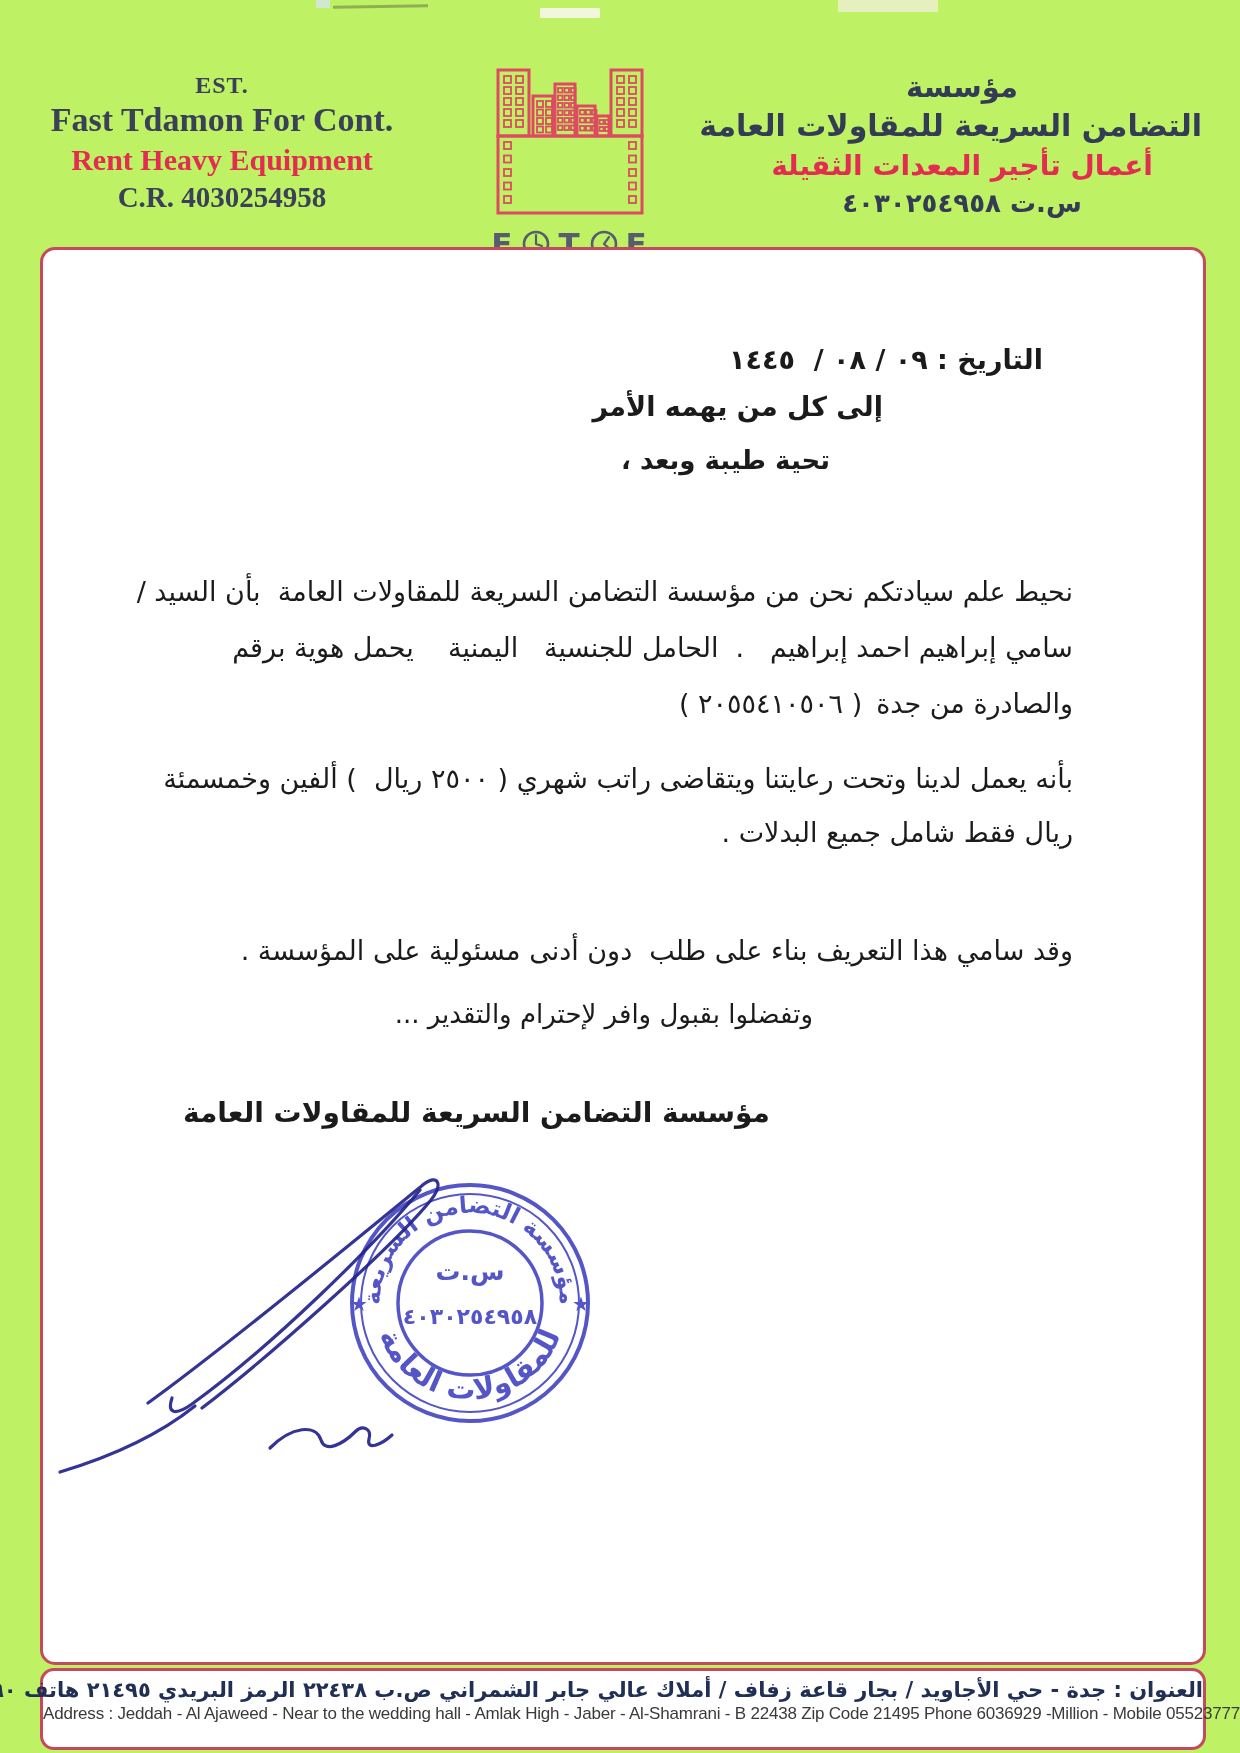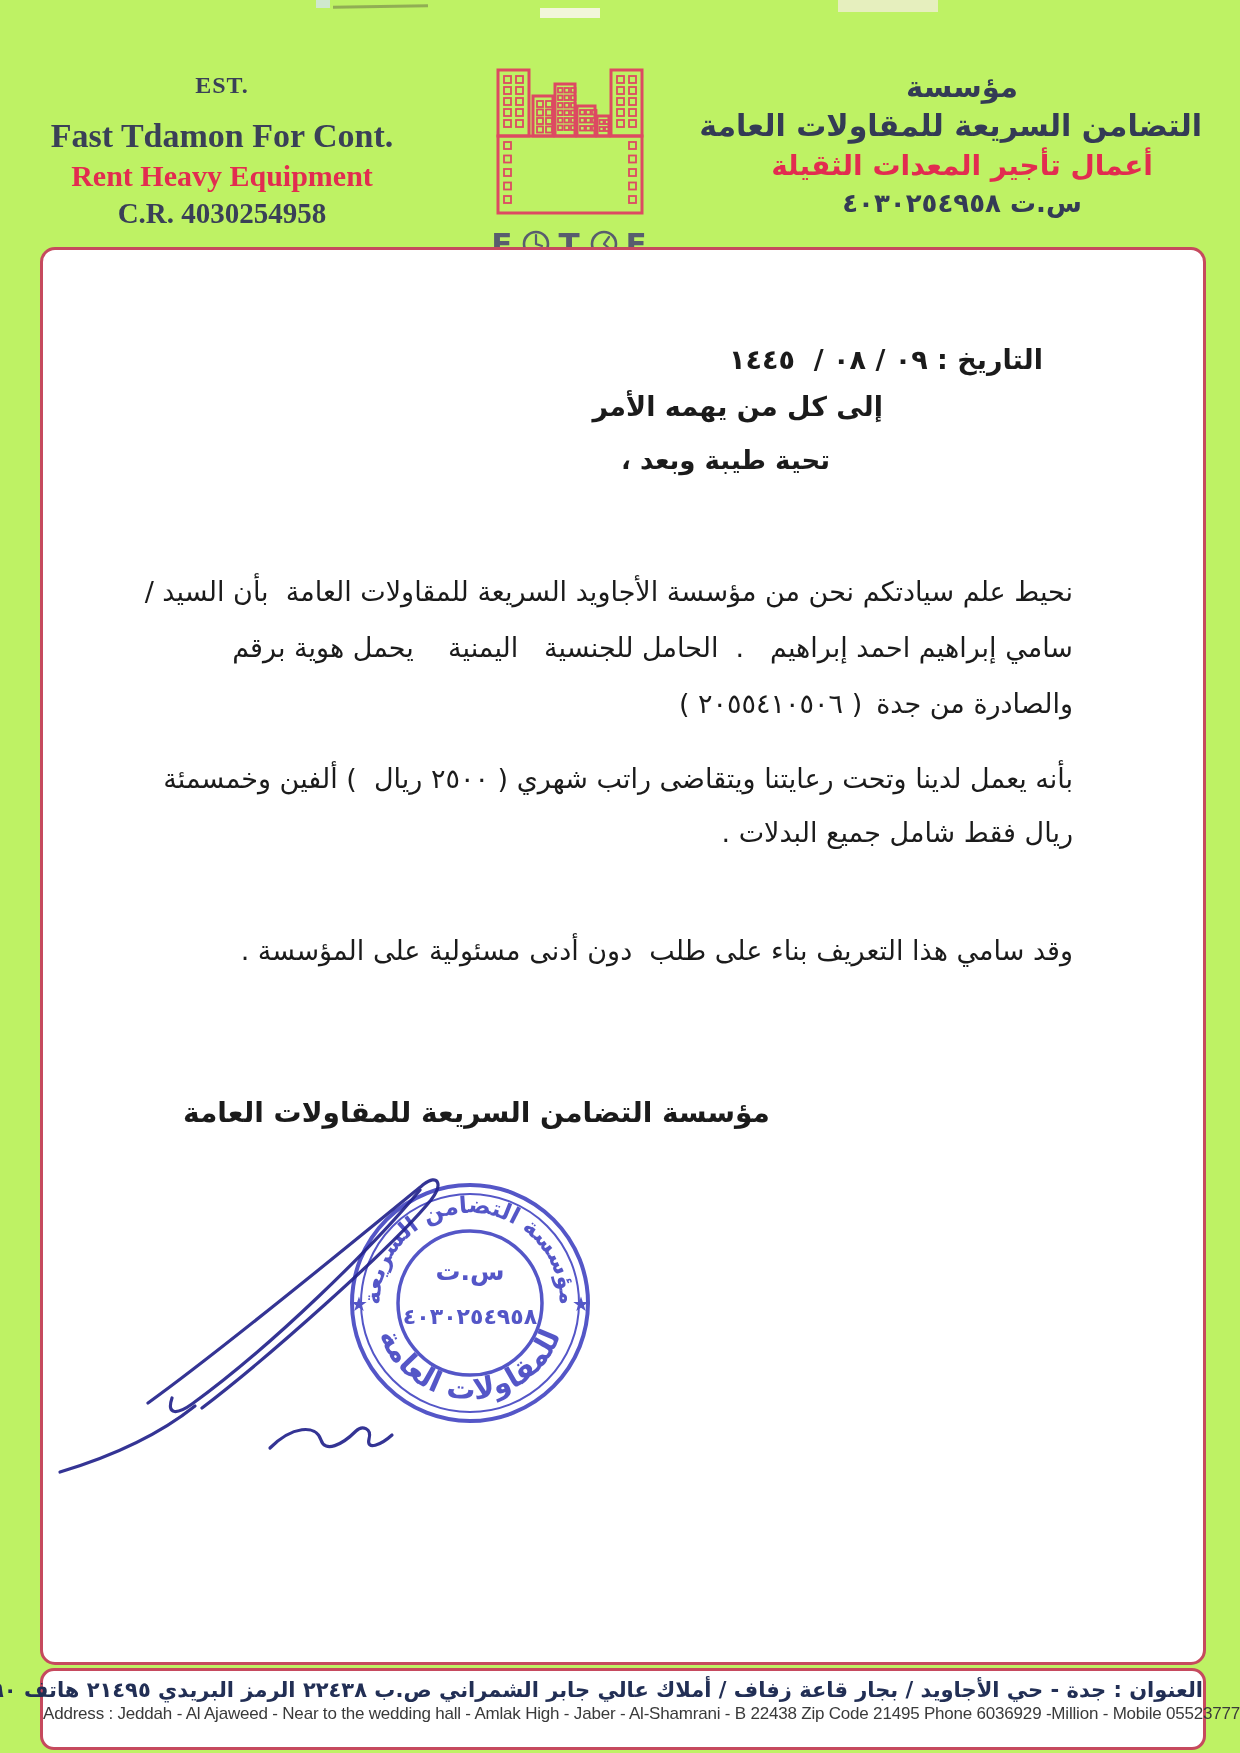--- a/index.html
+++ b/index.html
@@ -7,21 +7,21 @@
     position:relative; width:1240px; height:1753px; background:#bef264;
     font-family:"DejaVu Sans", sans-serif; overflow:hidden;
     margin:0 auto;
   }
   
   .hdr-left{
     position:absolute; left:42px; top:72px; width:360px; text-align:center;
     color:#3a4057; font-family:"Liberation Serif","DejaVu Serif",serif; font-weight:bold;
   }
   .hdr-left .est{font-size:24px; letter-spacing:1px;}
-  .hdr-left .company{font-size:34px; white-space:nowrap; margin-top:18px;}
+  .hdr-left .company{font-size:34px; white-space:nowrap; margin-top:2px;}
   .hdr-left .tagline{font-size:30px; color:#e22c50; margin-top:4px; white-space:nowrap;text-align:center;}
   .hdr-left .cr{font-size:29px; margin-top:4px; white-space:nowrap;}
   .logo-wrap{position:absolute; left:488px; top:64px; width:164px; text-align:center;}
   .fotoe{
     display:flex; align-items:center; justify-content:center; gap:7px;
     margin-top:6px; color:#585d6e; font-weight:bold;
     font-family:"DejaVu Sans",sans-serif; font-size:31px; letter-spacing:2px;
   }
   .hdr-right{
     position:absolute; right:38px; top:70px; width:480px; text-align:center;
@@ -212,31 +212,32 @@
     <div class="r2">التضامن السريعة للمقاولات العامة</div>
     <div class="r3">أعمال تأجير المعدات الثقيلة</div>
     <div class="r4">س.ت ٤٠٣٠٢٥٤٩٥٨</div>
   </div>
 
   <div class="bodybox">
     <div class="line b date-line">التاريخ : ٠٩ / ٠٨ /  ١٤٤٥</div>
     <div class="line b to-line">إلى كل من يهمه الأمر</div>
     <div class="line b greeting-line">تحية طيبة وبعد ،</div>
 
-    <div class="line p1l1">نحيط علم سيادتكم نحن من مؤسسة الأجاويد السريعة للمقاولات العامة  بأن السيد /</div>
+    <div class="line p1l1">نحيط علم سيادتكم نحن من مؤسسة التضامن السريعة للمقاولات العامة  بأن السيد /</div>
     <div class="line p1l2">سامي إبراهيم احمد إبراهيم   .  الحامل للجنسية   اليمنية    يحمل هوية برقم</div>
     <div class="line p1l3">
       <span dir="ltr">( ٢٠٥٥٤١٠٥٠٦ )</span>
       <span dir="rtl">والصادرة من جدة</span>
     </div>
 
     <div class="line p2l1"><span>بأنه يعمل لدينا وتحت رعايتنا ويتقاضى راتب شهري</span> <span dir="ltr">(  ٢٥٠٠ ريال )</span> <span>ألفين وخمسمئة</span></div>
     <div class="line p2l2">ريال فقط شامل جميع البدلات .</div>
 
     <div class="line p3">وقد سامي هذا التعريف بناء على طلب  دون أدنى مسئولية على المؤسسة .</div>
+    <div class="line closing">وتفضلوا بقبول وافر لإحترام والتقدير ...</div>
 
     <div class="line b sig-title">مؤسسة التضامن السريعة للمقاولات العامة</div>
   </div>
 
   <svg class="stampsvg" width="600" height="345" viewBox="0 0 600 345">
     <g opacity="0.88">
       <circle cx="450" cy="155" r="118" fill="none" stroke="#3d3fc0" stroke-width="4"></circle>
       <circle cx="450" cy="155" r="109" fill="none" stroke="#3d3fc0" stroke-width="2"></circle>
       <circle cx="450" cy="155" r="72" fill="none" stroke="#3d3fc0" stroke-width="3.5"></circle>
       <defs>

